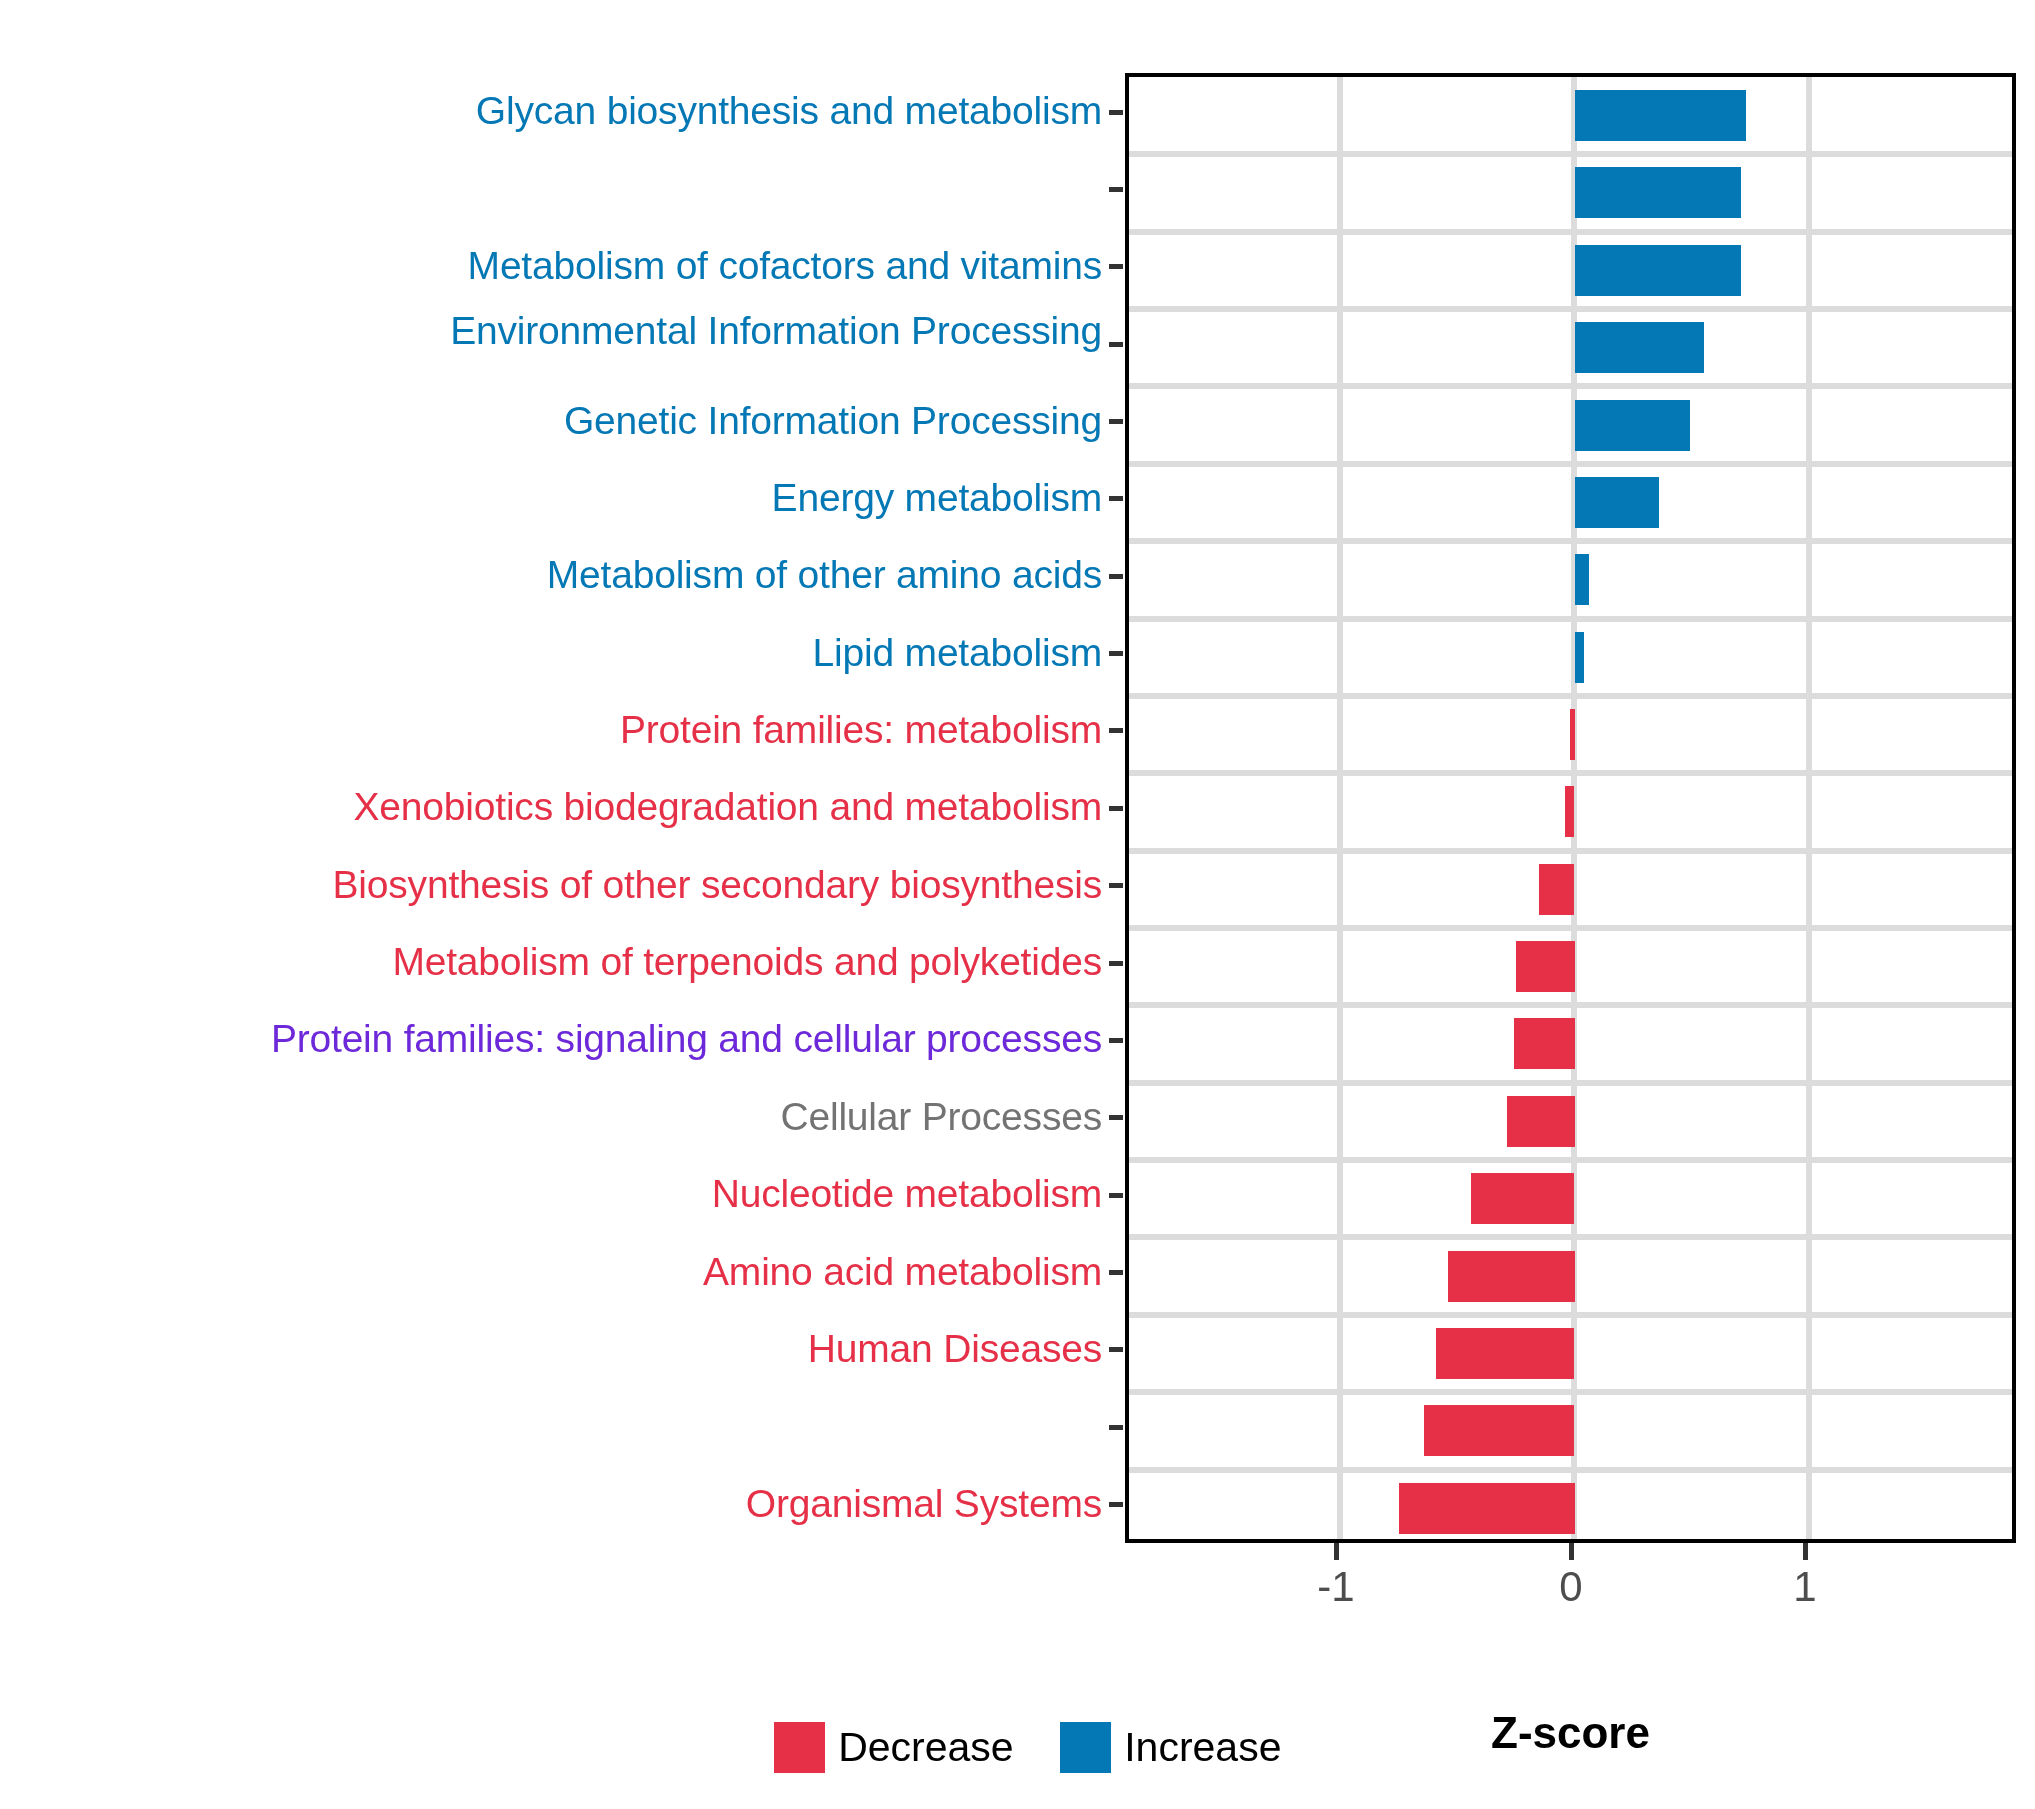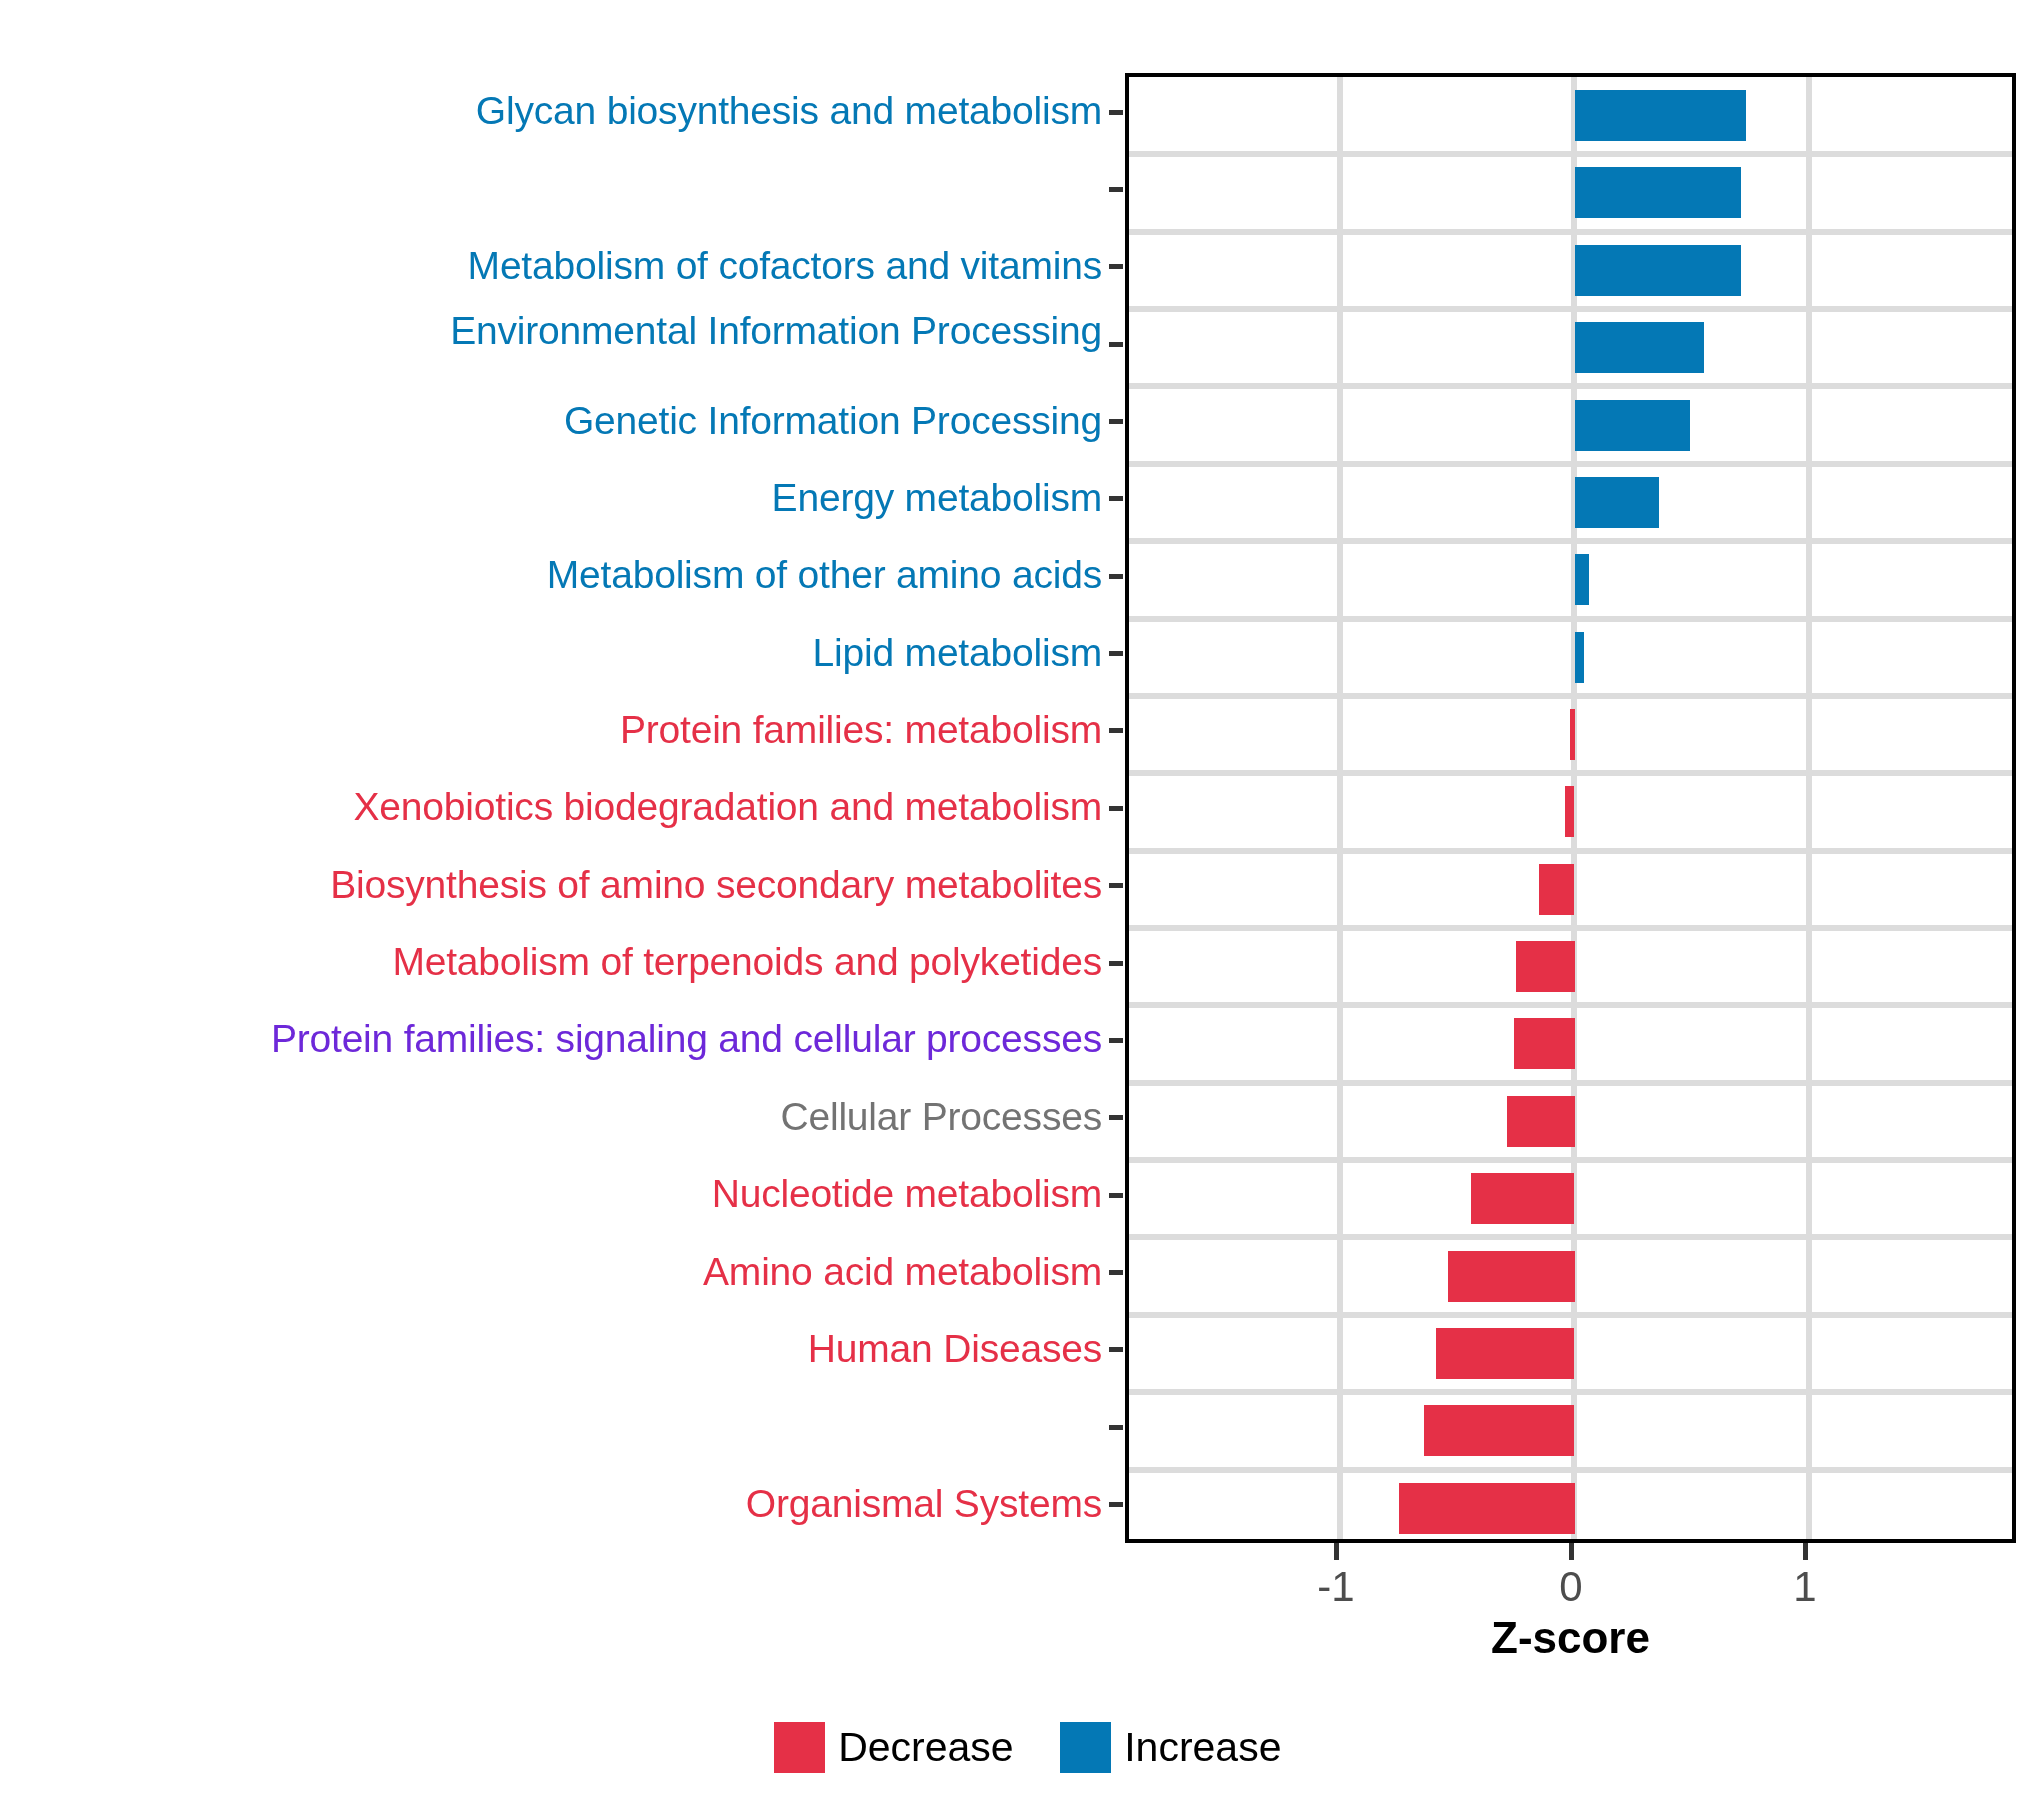--- a/index.html
+++ b/index.html
@@ -105,21 +105,21 @@
   }
   .xtick-label {
     position: absolute;
     top: 19.6px;
     transform: translateX(-50%);
     font-size: 42px;
     color: #4d4d4d;
   }
   .axis-title {
     position: absolute;
-    top: 1613px;
+    top: 1708px;
     left: 1125px;
     width: 891px;
     text-align: center;
     font-size: 44px;
     font-weight: bold;
     color: #000000;
   }
 
   
   .legend {
@@ -174,21 +174,21 @@
       <div class="cat-row" style="top: 552px; height: 57px;">
         <span class="cat-label" style="color: rgb(4, 120, 181);">Lipid metabolism</span>
       </div>
       <div class="cat-row" style="top: 629px; height: 57px;">
         <span class="cat-label" style="color: rgb(229, 48, 71);">Protein families: metabolism</span>
       </div>
       <div class="cat-row" style="top: 706px; height: 57px;">
         <span class="cat-label" style="color: rgb(229, 48, 71);">Xenobiotics biodegradation and metabolism</span>
       </div>
       <div class="cat-row" style="top: 784px; height: 57px;">
-        <span class="cat-label" style="color: rgb(229, 48, 71);">Biosynthesis of amino secondary metabolites</span>
+        <span class="cat-label" style="color: rgb(229, 48, 71);">Biosynthesis of other secondary biosynthesis</span>
       </div>
       <div class="cat-row" style="top: 861px; height: 57px;">
         <span class="cat-label" style="color: rgb(229, 48, 71);">Metabolism of terpenoids and polyketides</span>
       </div>
       <div class="cat-row" style="top: 938px; height: 57px;">
         <span class="cat-label" style="color: #6d28d9; margin-left: 12px;">Protein families: signaling and cellular processes</span>
       </div>
       <div class="cat-row" style="top: 1016px; height: 57px;">
         <span class="cat-label" style="color: #737373;">Cellular Processes</span>
       </div>

